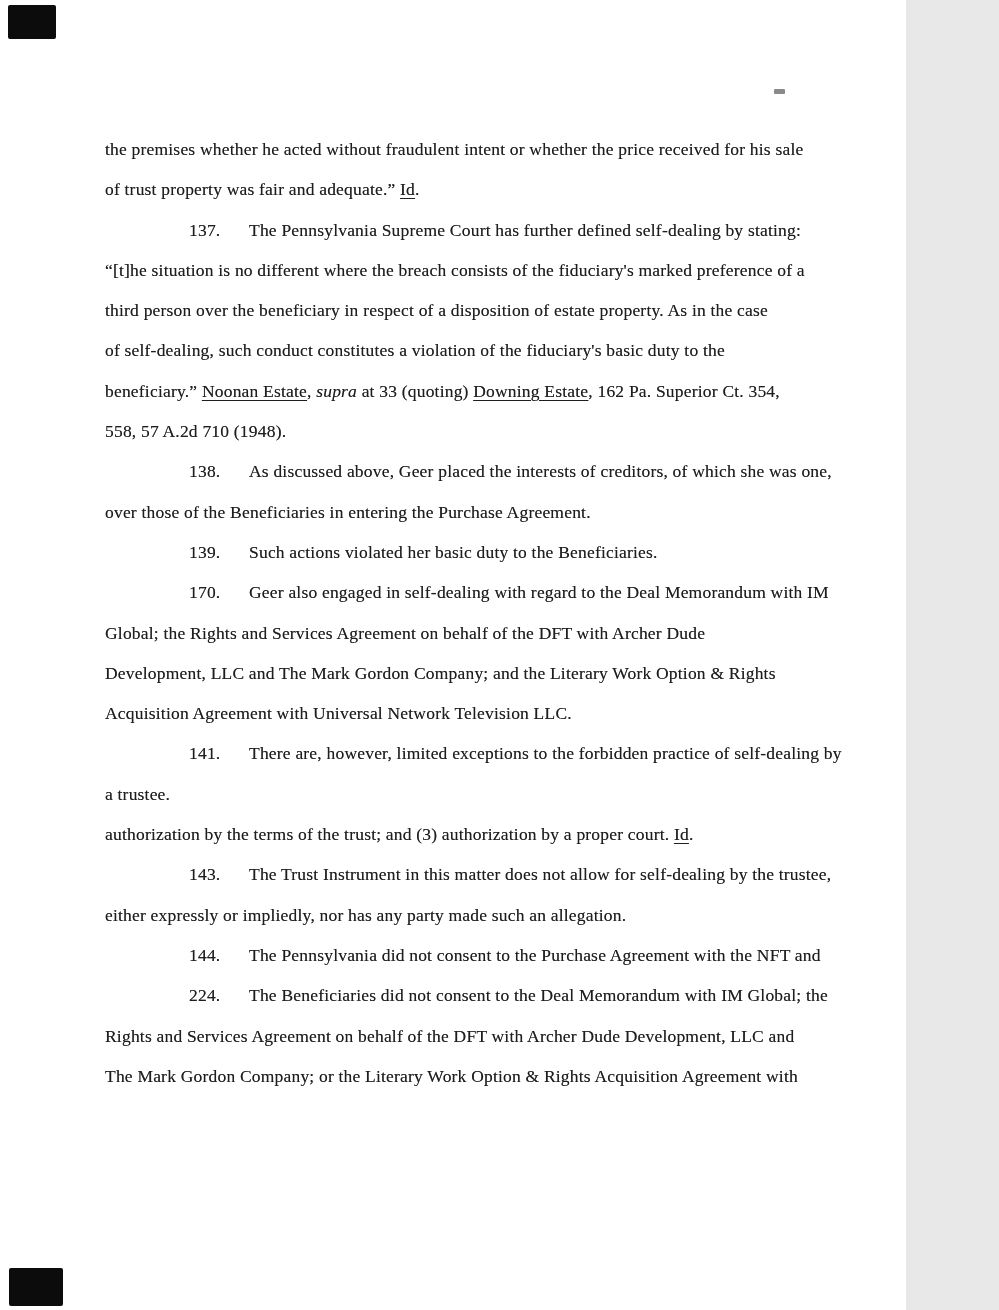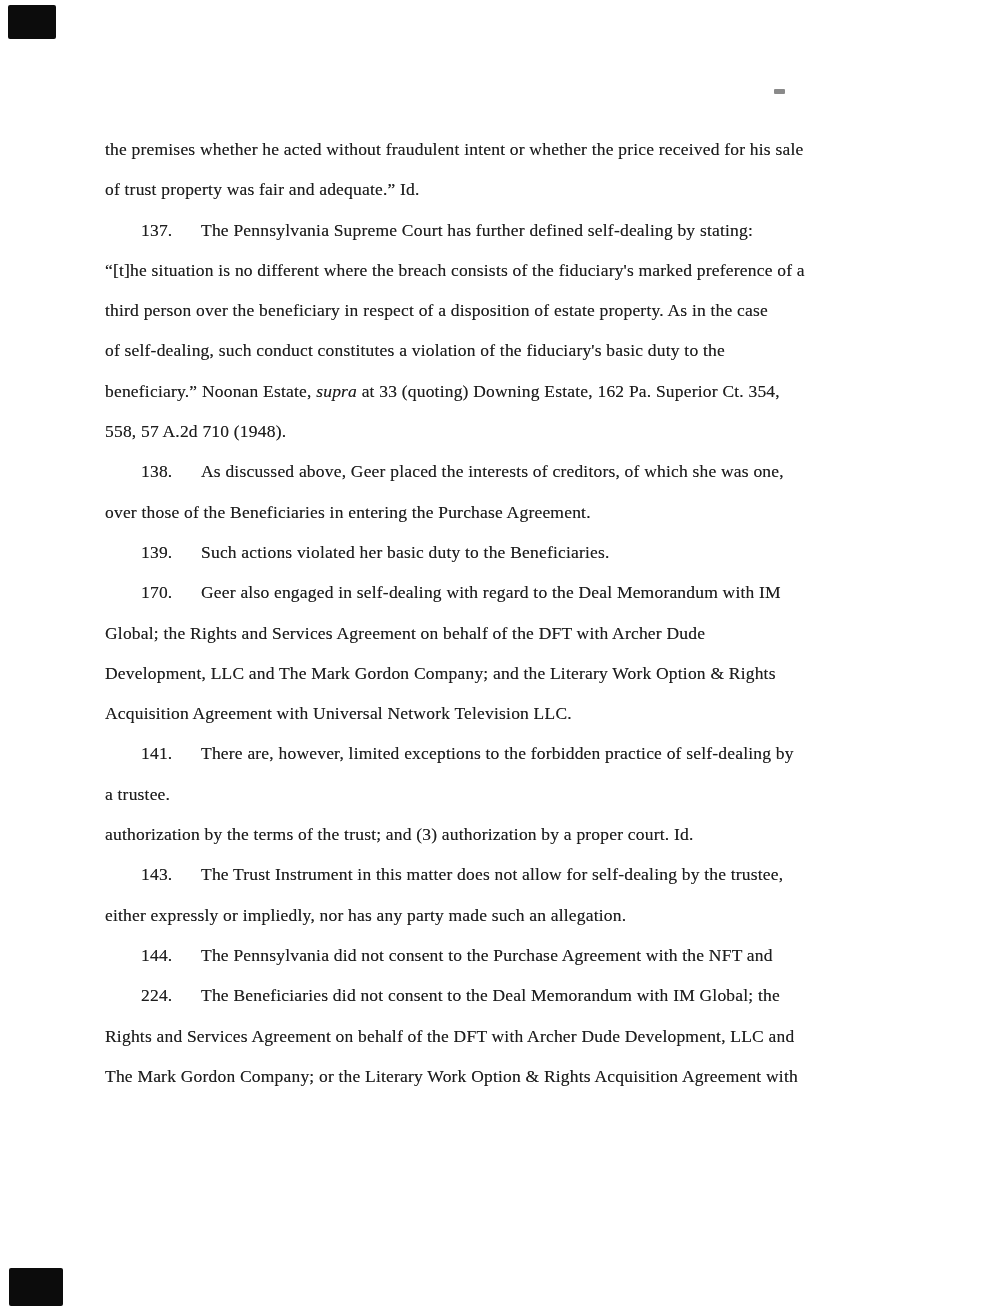--- a/index.html
+++ b/index.html
@@ -1,38 +1,38 @@
 <!DOCTYPE html>
 <html><head>
 <meta charset="utf-8">
 <style>
   html, body { margin: 0; padding: 0; background: #e8e8e8; }
   .page {
     position: relative;
-    width: 999px;
+    width: 906px;
     height: 1310px;
     background: #ffffff;
     overflow: hidden;
     font-family: "Liberation Serif", "DejaVu Serif", serif;
   }
   .body-text {
     position: absolute;
     left: 105px;
     top: 129px;
     width: 800px;
     font-size: 17.5px;
     line-height: 40.3px;
     letter-spacing: 0.2px;
     color: #1e1e1e;
     text-shadow: 0 0 0.5px rgba(20,20,20,0.55);
   }
   .para { margin: 0; padding: 0; }
   .line { display: block; white-space: pre-wrap; }
-  .pnum { display: inline-block; width: 60px; margin-left: 36px; }
-  .u { text-underline-offset: 3px; text-decoration-thickness: 1.2px; }
+  .pnum { display: inline-block; width: 60px; margin-left: 84px; }
+  .u { text-decoration: underline; text-underline-offset: 3px; text-decoration-thickness: 1.2px; }
   .i { font-style: italic; margin-top: 40px; }
   .scan-mark {
     position: absolute;
     background: #0c0c0c;
     border-radius: 2px;
   }
   .scan-mark.top-left   { left: 8px;  top: 5px;    width: 48px; height: 34px; }
   .scan-mark.bottom-left{ left: 9px;  top: 1268px; width: 54px; height: 38px; }
   .smudge {
     position: absolute;

